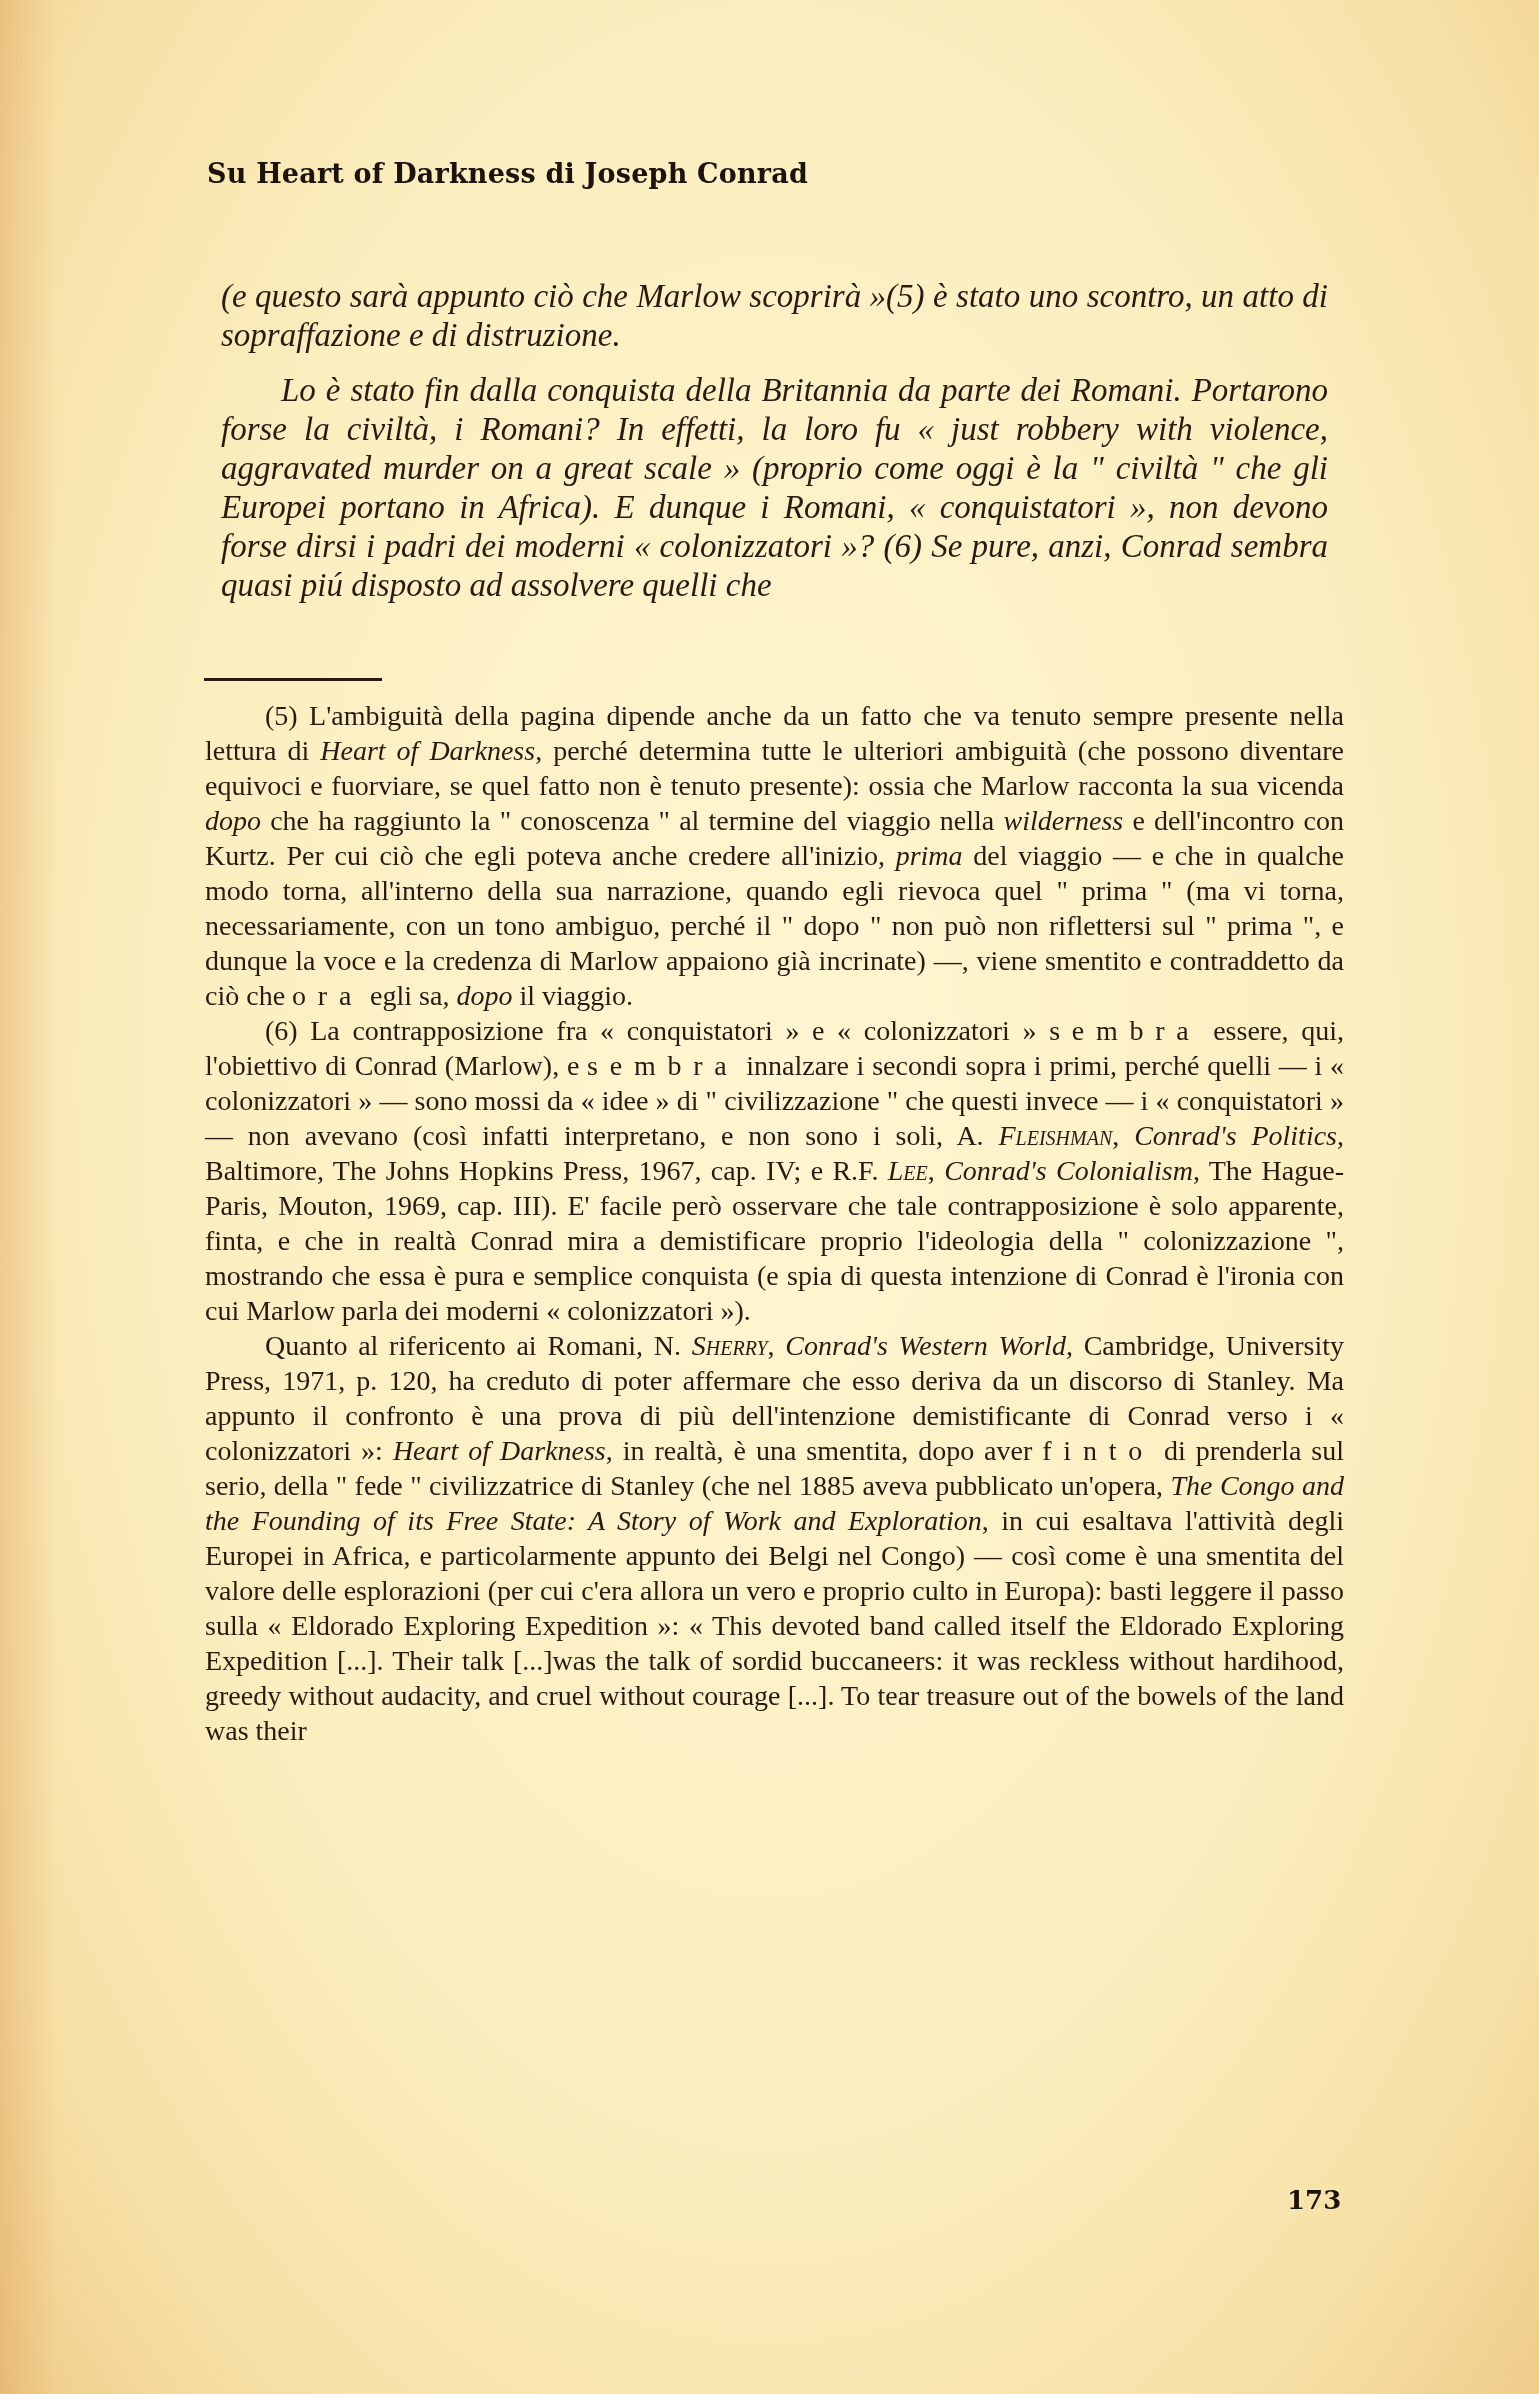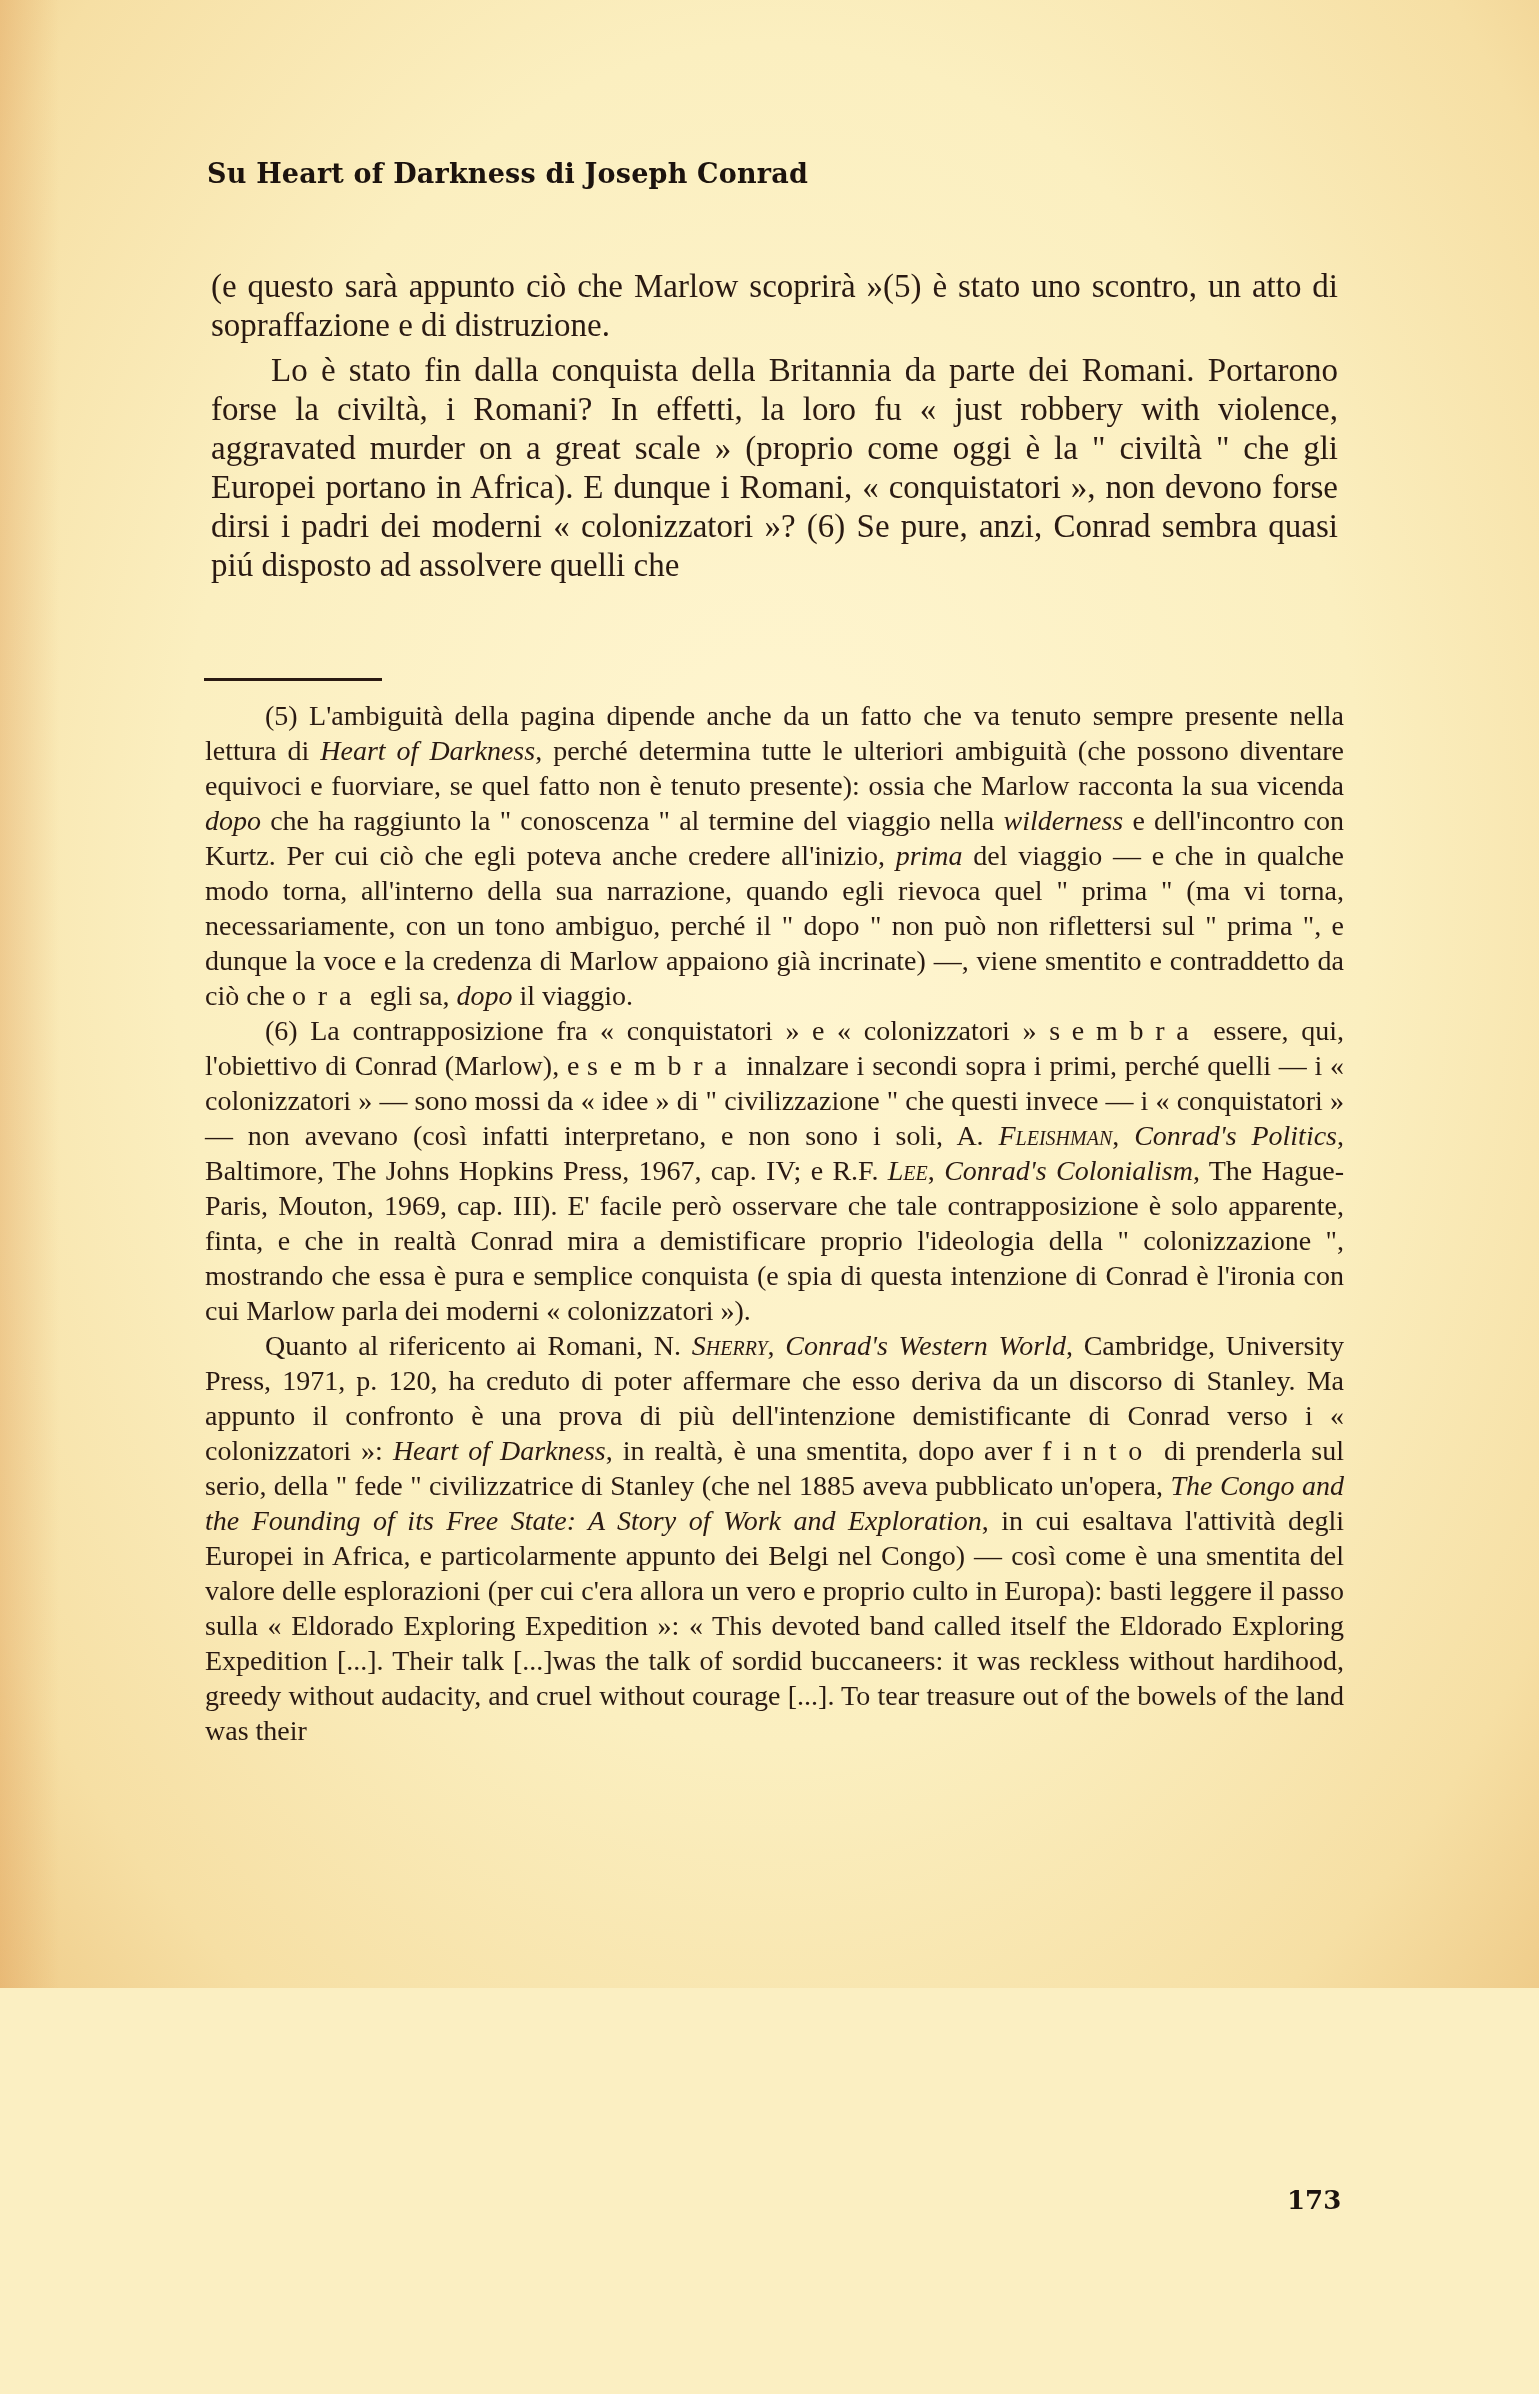--- a/index.html
+++ b/index.html
@@ -1,41 +1,41 @@
 <!DOCTYPE html>
 <html><head>
 <meta charset="utf-8">
 <style>
   html, body { margin: 0; padding: 0; }
   body {
     width: 1540px; height: 2394px; overflow: hidden;
     background: #fbefc2;
   }
   .page {
-    position: relative; width: 1540px; height: 1988px;
+    position: relative; width: 1540px; height: 2394px;
     background:
       radial-gradient(ellipse at 50% 45%, #fff6d2 0%, #fbefc0 55%, #f6dfa4 85%, #efcc8a 100%);
     font-family: "Liberation Serif", "DejaVu Serif", serif;
     color: #2a1a12;
   }
   .page::before {
     content: ""; position: absolute; left: 0; top: 0; bottom: 0; width: 59px;
     background: linear-gradient(to right, rgba(220,150,80,0.35), rgba(220,150,80,0));
   }
   .running-head {
     position: absolute; left: 207px; top: 158px;
     font-family: "DejaVu Serif", serif; font-weight: bold;
     font-size: 27px; letter-spacing: 0.2px; color: #1c130e;
   }
   .body-text {
     position: absolute; left: 205px; top: 261px; width: 1139px;
     font-size: 33px; line-height: 39px; text-align: justify;
     hyphens: manual;
   }
-  .body-text p { margin: 6px; }
+  .body-text p { margin: 16px; font-style: italic; }
   .body-text p.indent { text-indent: 60px; }
   .rule {
     position: absolute; left: 204px; top: 678px; width: 178px; height: 2.9px;
     background: #2a1a12;
   }
   .notes {
     position: absolute; left: 205px; top: 698px; width: 1139px;
     font-size: 28px; line-height: 35px; text-align: justify;
   }
   .notes p { margin: 0; text-indent: 60px; }

